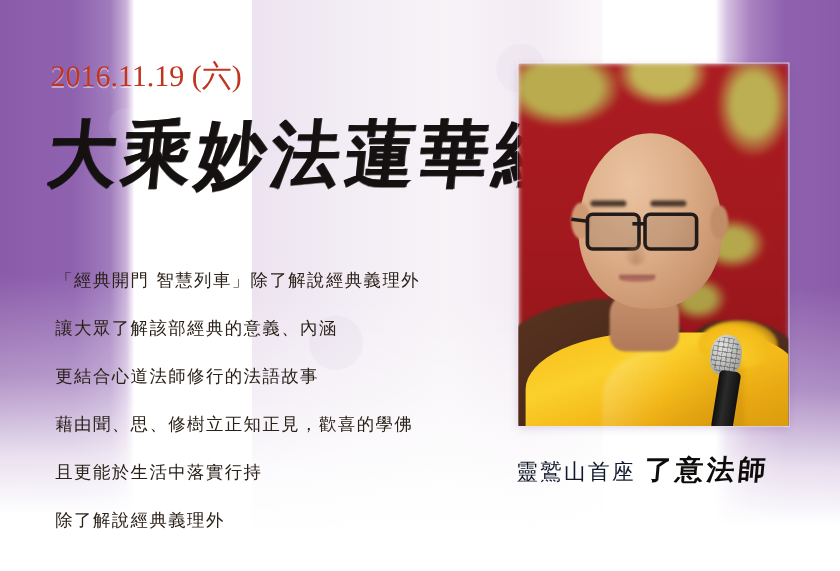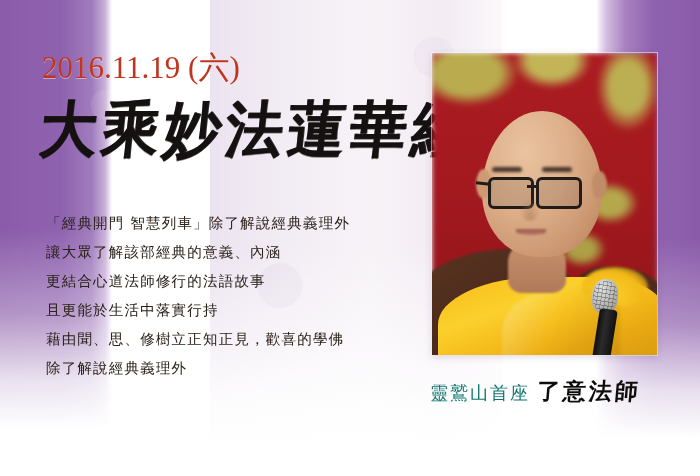--- a/index.html
+++ b/index.html
@@ -92,21 +92,21 @@
       radial-gradient(circle at 78% 35%, rgba(255,255,255,0.12) 0 18px, rgba(255,255,255,0) 19px),
       radial-gradient(circle at 62% 12%, rgba(140,100,170,0.05) 0 20px, rgba(255,255,255,0) 21px),
       radial-gradient(circle at 88% 70%, rgba(255,255,255,0.10) 0 16px, rgba(255,255,255,0) 17px);
     opacity: .85;
   }
 
   
   .date-line {
     position: absolute;
     left: 42px; top: 47px;
-    font-size: 31px;
+    font-size: 25px;
     letter-spacing: 0px;
     color: #c0351f;
     font-family: "Liberation Serif", "DejaVu Serif", serif;
     white-space: nowrap;
     text-shadow: 0 1px 0 rgba(255,255,255,0.45);
   }
   .sutra-title {
     position: absolute;
     left: 40px; top: 97px;
     font-size: 57px;
@@ -127,35 +127,36 @@
     left: 46px; top: 209px;
     width: 340px;
   }
   .body-line {
     font-size: 14.5px;
     line-height: 29px;
     color: #2a2119;
     letter-spacing: 1.2px;
     white-space: nowrap;
     font-family: "DejaVu Serif", "Liberation Serif", serif;
+    margin-top: 11px;
   }
 
   
   .credit {
     position: absolute;
     left: 430px; top: 376px;
     width: 250px;
     white-space: nowrap;
     display: flex;
     align-items: baseline;
   }
   .credit-org {
     font-size: 18px;
     letter-spacing: 2px;
-    color: #0f766e;
+    color: #0f172a;
     font-family: Liberation Mono, monospace;
   }
   .credit-name {
     font-size: 23px;
     letter-spacing: 3px;
     margin-left: 7px;
     color: #0f0d0b;
     font-weight: bold;
     font-family: "DejaVu Serif", "Liberation Serif", serif;
     transform: skewX(-5deg);
@@ -359,22 +360,22 @@
   </div>
 
   <div class="date-line">2016.11.19 (六)</div>
 
   <div class="sutra-title">大乘妙法蓮華經</div>
 
   <div class="body-block">
     <div class="body-line">「經典開門 智慧列車」除了解說經典義理外</div>
     <div class="body-line">讓大眾了解該部經典的意義、內涵</div>
     <div class="body-line">更結合心道法師修行的法語故事</div>
+    <div class="body-line">藉由聞、思、修樹立正知正見，歡喜的學佛</div>
     <div class="body-line">且更能於生活中落實行持</div>
-    <div class="body-line">藉由聞、思、修樹立正知正見，歡喜的學佛</div>
     <div class="body-line">除了解說經典義理外</div>
   </div>
 
   <div class="photo">
     <div class="ph-bg"></div>
     <div class="ph-inner-robe"></div>
     <div class="ph-inner-robe2"></div>
     <div class="ph-robe"></div>
     <div class="ph-robe-shoulder"></div>
     <div class="ph-robe-fold"></div>

